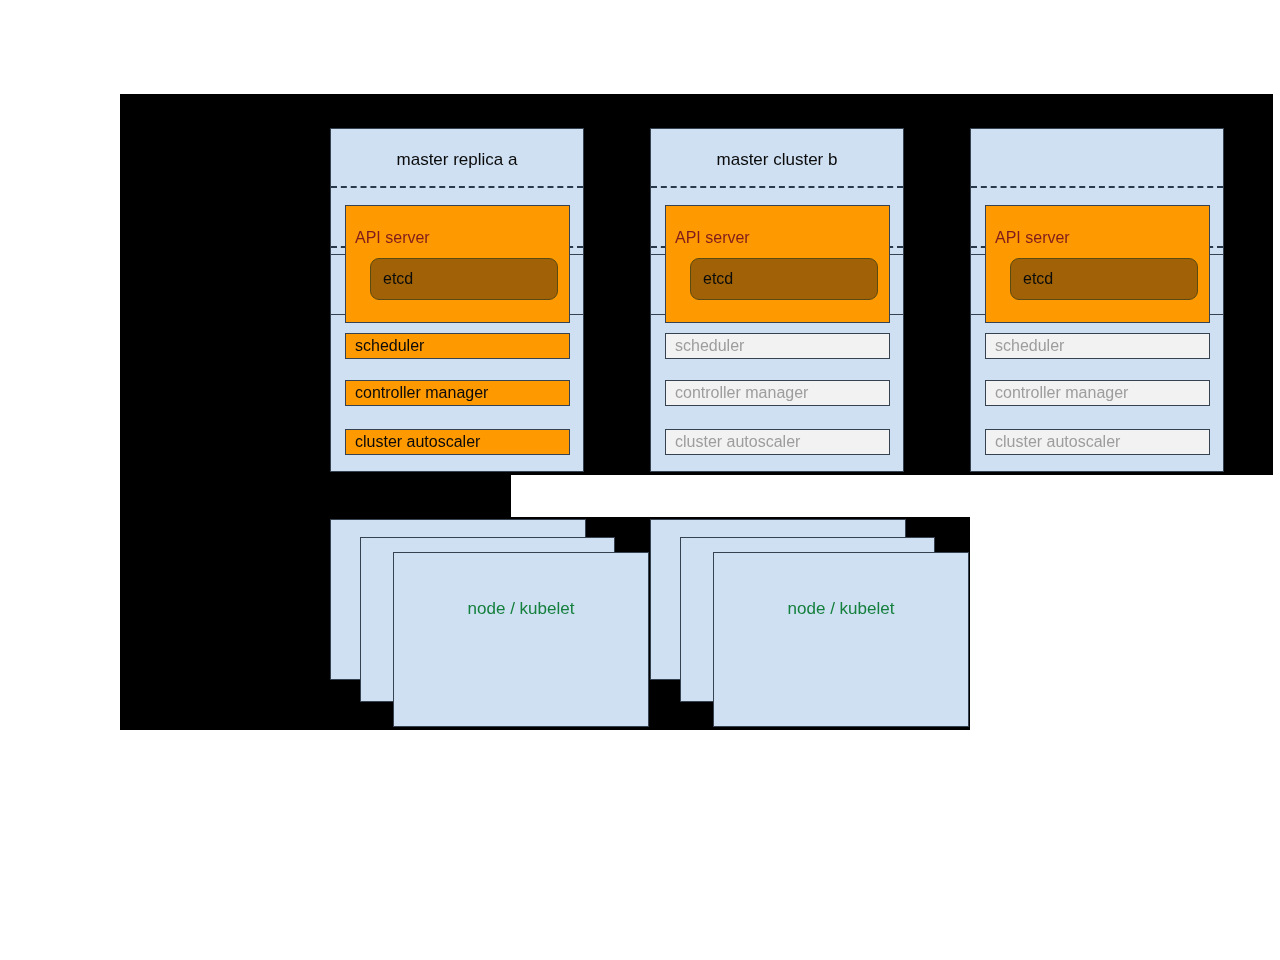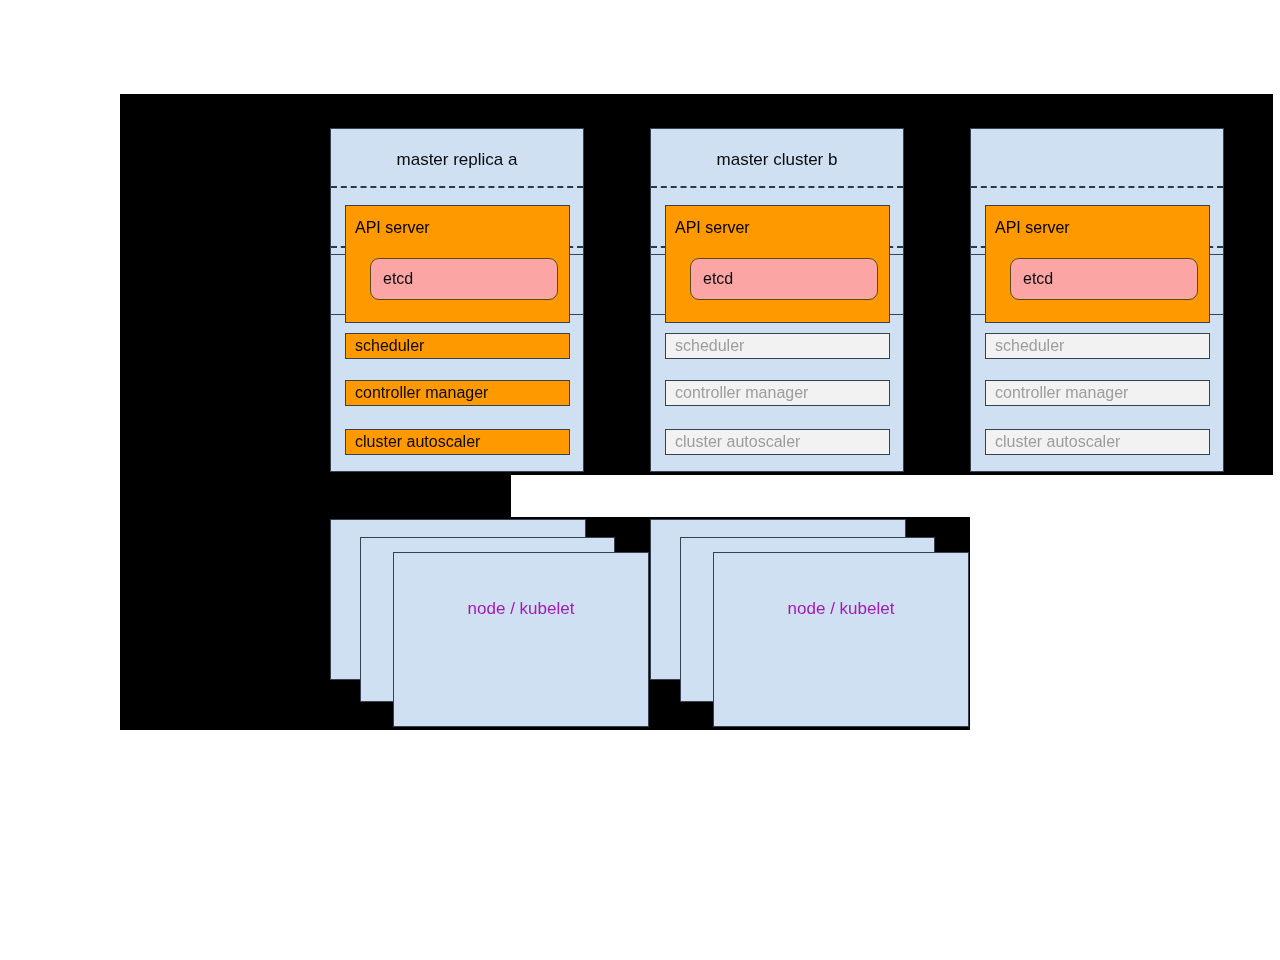--- a/index.html
+++ b/index.html
@@ -74,29 +74,29 @@
   
   .apiblock {
     position: absolute;
     box-sizing: border-box;
     background: #ff9900;
     border: 1px solid #36424f;
   }
   .apiblock .api-label {
     position: absolute;
     left: 9px;
-    top: 14px;
+    top: 24px;
     font-size: 16px;
-    color: #000000;
+    color: #7f1d1d;
     line-height: 1;
   }
   .etcd {
     position: absolute;
     box-sizing: border-box;
-    background: #fca5a5;
+    background: #a16207;
     border: 1px solid #5b4a12;
     border-radius: 9px;
     font-size: 16px;
     color: #0b0b0b;
     display: flex;
     align-items: center;
     padding-left: 12px;
   }
   
   .nodebox {
@@ -105,21 +105,21 @@
     border: 1px solid #36424f;
     box-sizing: border-box;
   }
   .nodebox .node-label {
     position: absolute;
     left: 0;
     right: 0;
     top: 45px;
     text-align: center;
     font-size: 17px;
-    color: #a21caf;
+    color: #15803d;
     line-height: 22px;
   }
 </style>
 </head>
 <body>
 
 <div id="canvas">
 
   <div class="plate" style="left:120px; top:94px; width:1153px; height:381px;"></div>
   <div class="plate" style="left:120px; top:475px; width:391px; height:255px;"></div>

